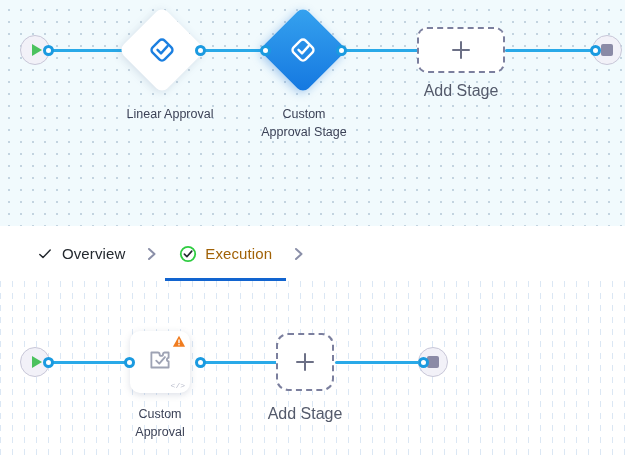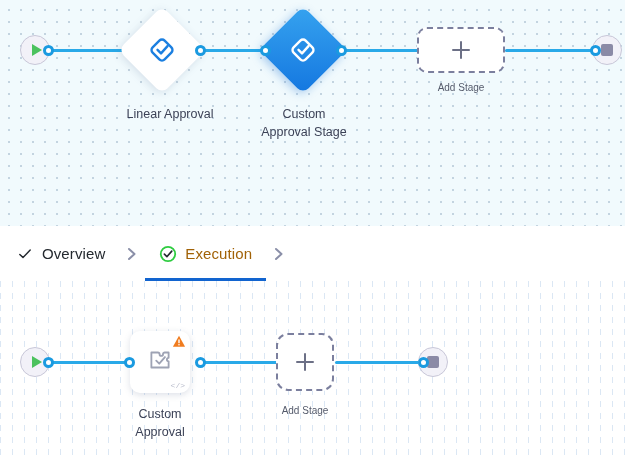--- a/index.html
+++ b/index.html
@@ -22,21 +22,21 @@
     background-position: 3px 4px;
     overflow: hidden;
   }
 
   
   .tabbar {
     position: absolute; left: 0; top: 226px;
     width: 625px; height: 55px;
     background: #ffffff;
     display: flex; align-items: center;
-    padding-left: 12px;
+    padding-left: 32px;
   }
   .tab {
     display: flex; align-items: center; gap: 8px;
     height: 55px;
     padding: 0 4px;
     cursor: pointer;
     position: relative;
   }
   .tab-label {
     font-size: 15px;
@@ -156,21 +156,21 @@
   .plus {
     position: relative; width: 18px; height: 18px;
   }
   .plus::before, .plus::after {
     content: ""; position: absolute; background: #6c7086; border-radius: 1px;
   }
   .plus::before { left: 0; top: 8px; width: 18px; height: 2px; }
   .plus::after  { top: 0; left: 8px; height: 18px; width: 2px; }
   .add-label {
     position: absolute;
-    font-size: 10px; color: #545a6b; text-align: center;
+    font-size: 16px; color: #545a6b; text-align: center;
     z-index: 4;
   }
 
   
   .step-card {
     position: absolute;
     width: 60px; height: 62px;
     background: #ffffff;
     border-radius: 10px;
     box-shadow: 0 2px 7px rgba(90,105,140,.20);

